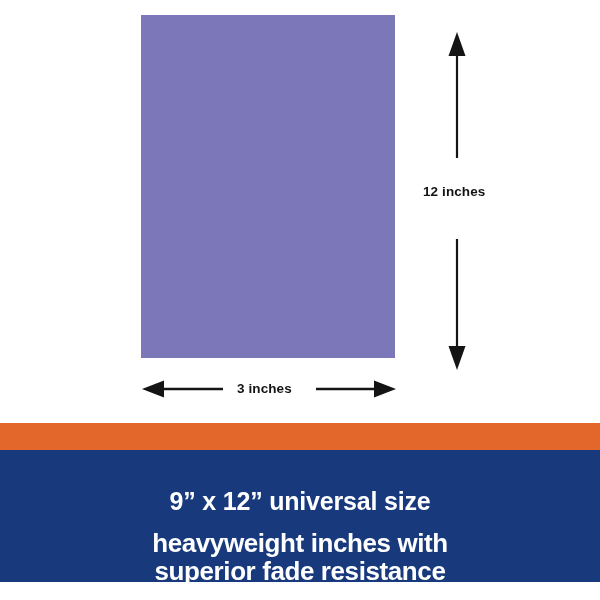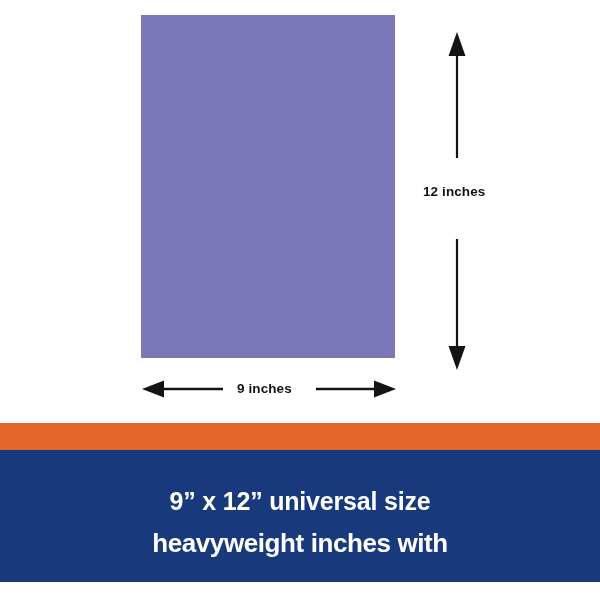--- a/index.html
+++ b/index.html
@@ -163,25 +163,26 @@
           <polygon points="2,11 24,2.5 24,19.5" fill="#141414"></polygon>
         </g>
 
         <g>
           <line x1="176" y1="11" x2="237" y2="11" stroke="#141414" stroke-width="2.4"></line>
           <polygon points="256,11 234,2.5 234,19.5" fill="#141414"></polygon>
         </g>
       </svg>
     </div>
 
-    <div class="label-width">9 inches</div>
+    <div class="label-width">3 inches</div>
 
   </div>
 
   <div class="banner">
     <div class="banner-stripe"></div>
     <div class="banner-body">
       <div class="banner-line banner-line-1">9” x 12” universal size</div>
       <div class="banner-line banner-line-2">heavyweight inches with</div>
+      <div class="banner-line banner-line-3">superior fade resistance</div>
     </div>
   </div>
 
 </div>
 
 </body></html>

